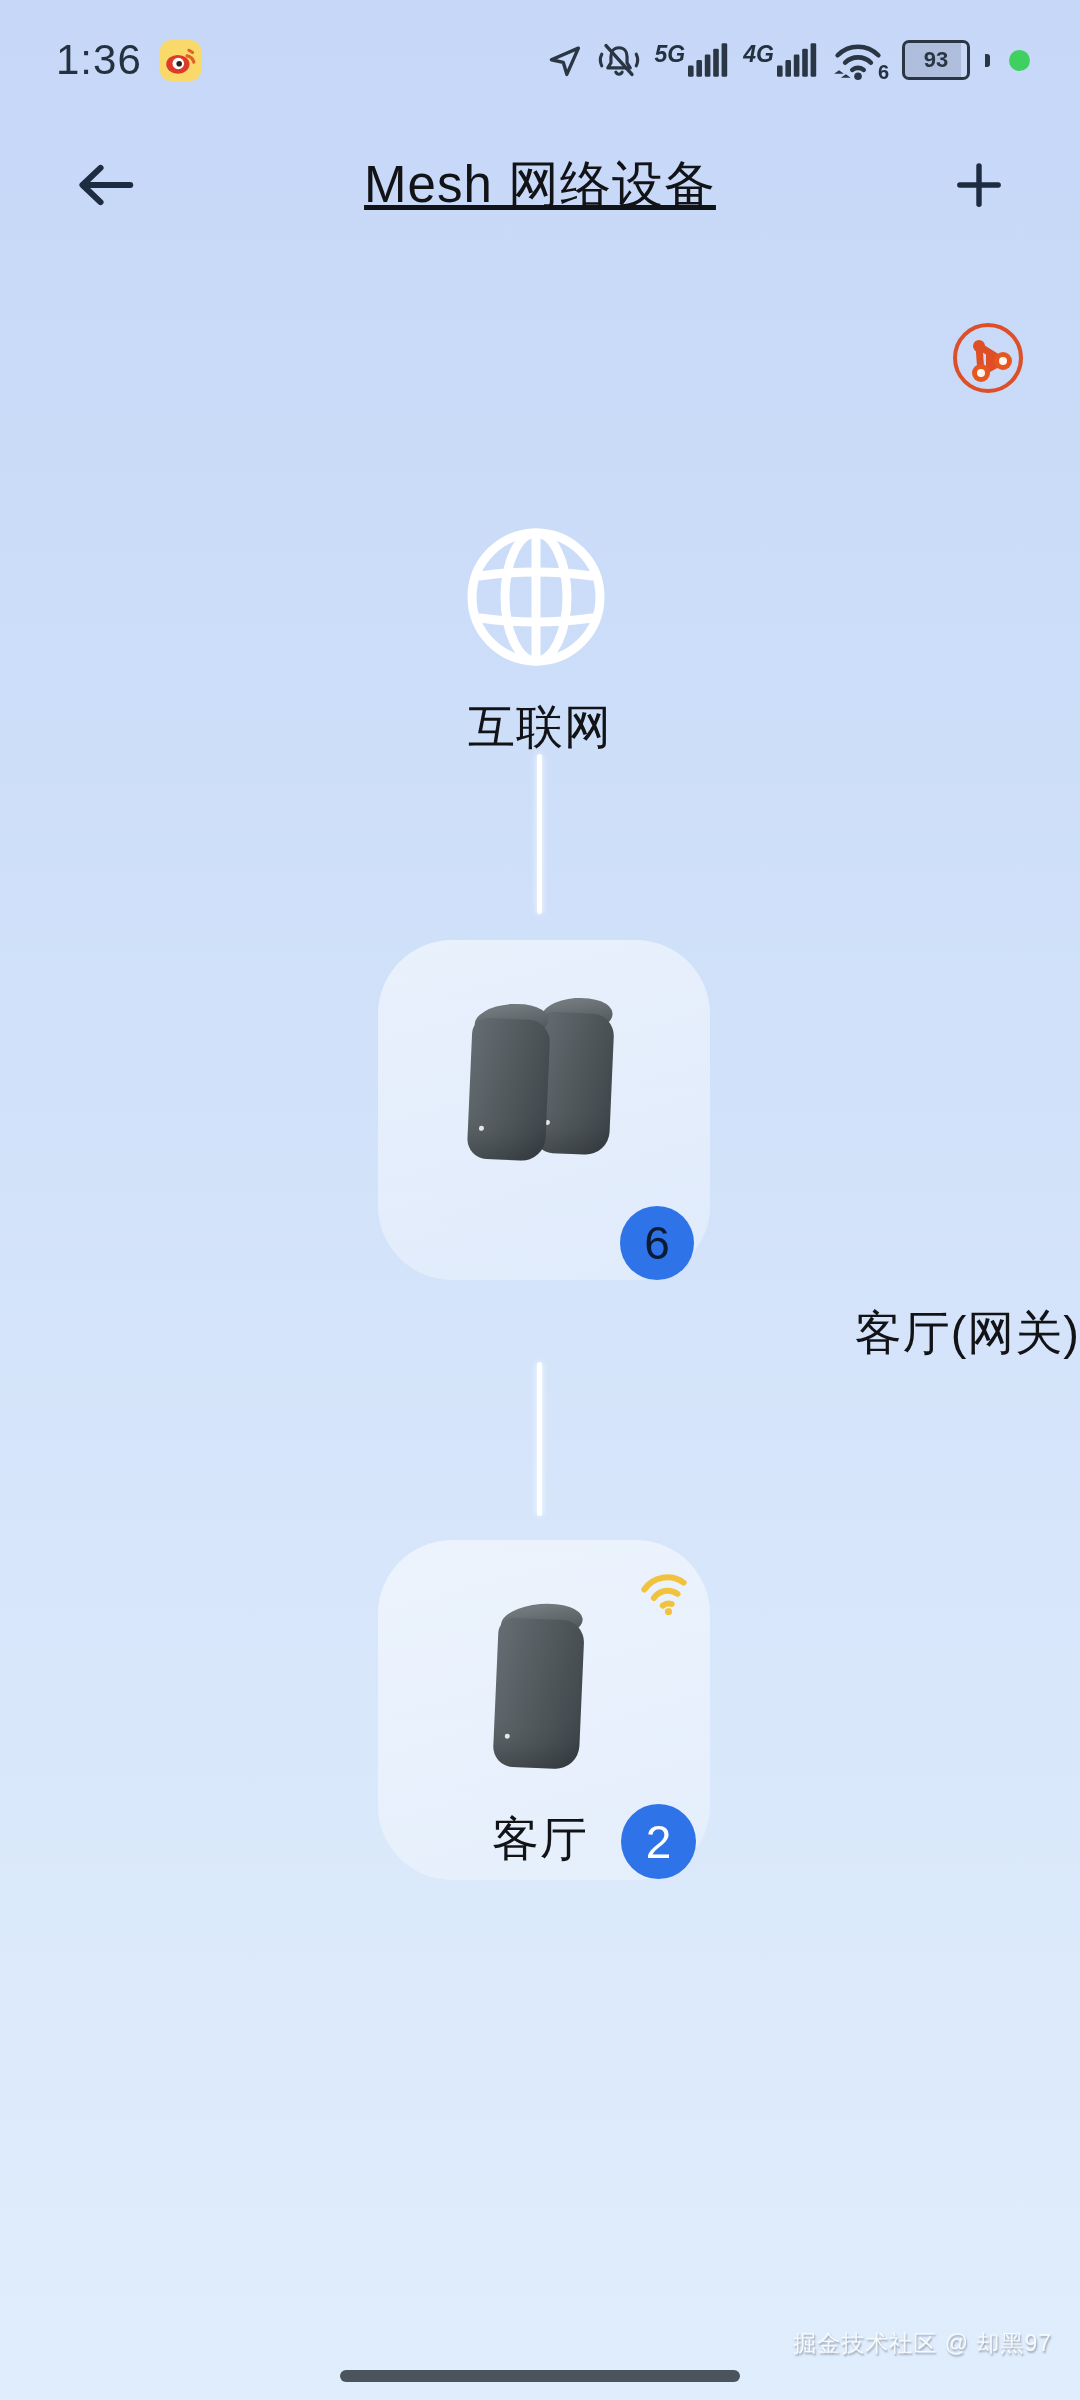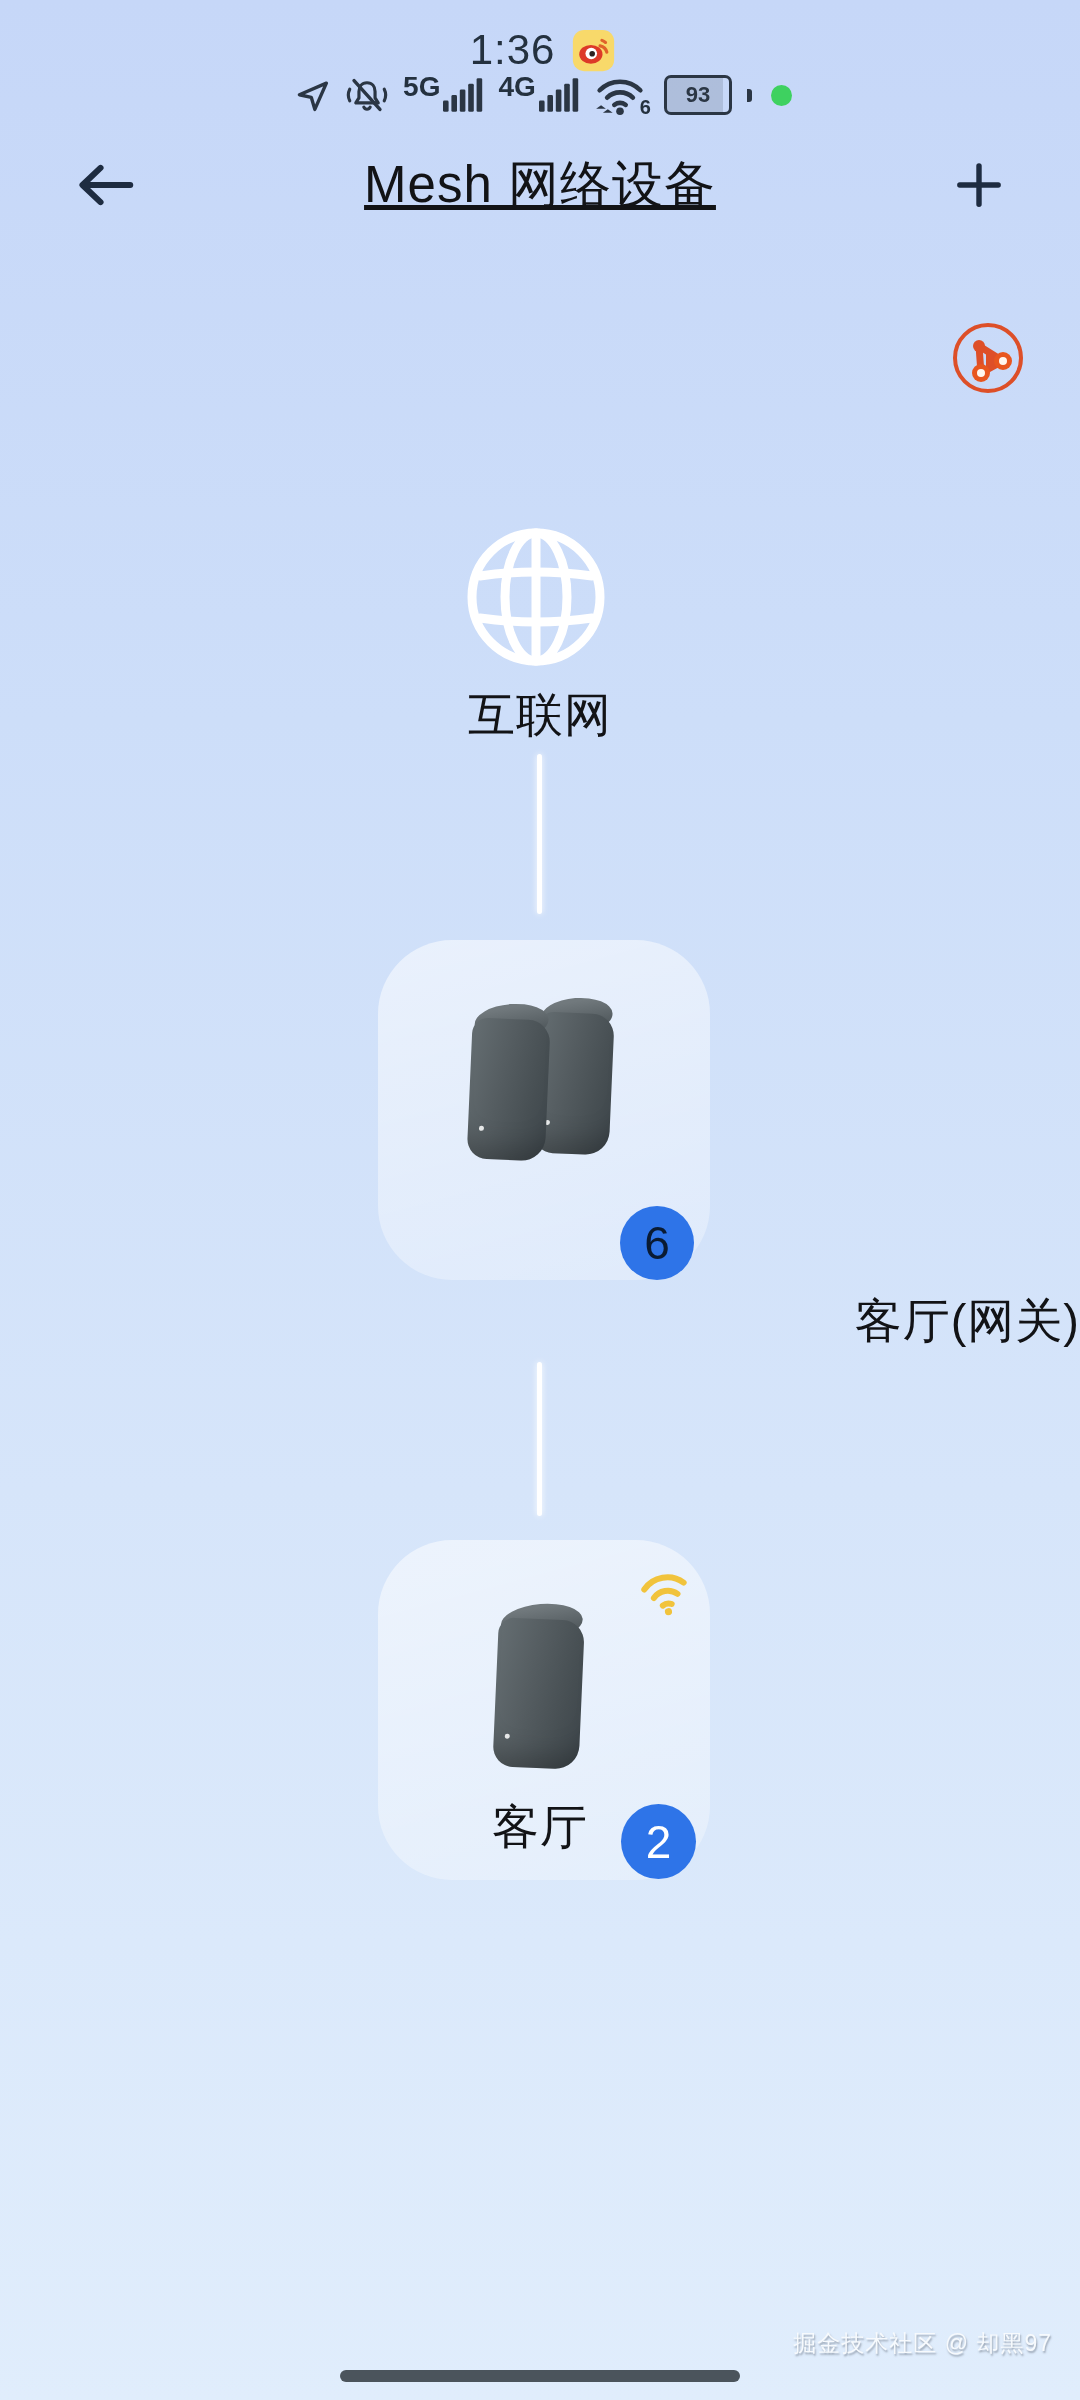--- a/index.html
+++ b/index.html
@@ -4,47 +4,47 @@
 <style>
   html,body{margin:0;padding:0;background:#000;}
   .screen{
     position:relative;width:1080px;height:2400px;overflow:hidden;
     font-family:"Liberation Sans","DejaVu Sans",sans-serif;
     background:linear-gradient(180deg,#c6d7f8 0%,#cddef9 30%,#d6e5fa 62%,#e0edfc 100%);
   }
   
   .statusbar{position:absolute;top:26px;left:0;right:0;height:68px;
     display:flex;align-items:center;justify-content:space-between;
-    padding:0 50px 0 56px;color:#24313f;flex-direction:column;}
+    padding:0 50px 0 56px;color:#24313f;}
   .sb-left{display:flex;align-items:center;gap:16px;}
   .sb-time{font-size:42px;font-weight:500;letter-spacing:1px;color:#24313f;}
   .sb-right{display:flex;align-items:center;gap:13px;}
   .net{display:flex;align-items:flex-end;gap:3px;}
-  .net .g{font-size:28px;font-weight:600;transform:translateY(-9px);}
+  .net .g{font-size:23px;font-weight:600;transform:translateY(-9px);font-style:italic;}
   .wifi-wrap{display:flex;align-items:flex-end;}
   .wifi6{font-size:20px;font-weight:600;margin-left:-6px;transform:translateY(3px);}
   .battery{position:relative;width:62px;height:34px;border:3px solid #2b3644;
     border-radius:7px;display:flex;align-items:center;justify-content:center;overflow:hidden;}
   .battery .fill{position:absolute;left:0;top:0;bottom:0;width:90%;background:rgba(43,54,68,0.16);}
   .battery .pct{position:relative;font-size:22px;font-weight:600;color:#2b3644;}
   .bat-nub{width:5px;height:13px;background:#2b3644;border-radius:0 3px 3px 0;margin-left:2px;}
   .green-dot{width:21px;height:21px;border-radius:50%;background:#3ed160;margin-left:6px;}
   .weibo{width:45px;height:45px;}
   
   .header{position:absolute;top:142px;left:0;right:0;height:86px;
     display:flex;align-items:center;justify-content:space-between;padding:0 66px 0 70px;}
   .h-title{position:absolute;left:0;right:0;text-align:center;font-size:51px;
     font-weight:500;color:#121316;letter-spacing:1px;text-decoration:underline;}
   .icon-btn{width:70px;height:70px;display:flex;align-items:center;justify-content:center;background:none;border:none;padding:0;}
   
   .topo-btn{position:absolute;left:950px;top:320px;width:76px;height:76px;background:none;border:none;padding:0;}
   
   .globe{position:absolute;left:463px;top:524px;}
   .node-label{position:absolute;left:0;width:100%;text-align:center;
-    font-size:47px;font-weight:500;color:#121316;letter-spacing:1px;}
+    font-size:47px;font-weight:500;color:#121316;letter-spacing:1px;margin-top:12px;}
   .lbl-internet{top:684px;}
   .lbl-node1{top:1290px;text-align:right;}
   .lbl-node2{top:1796px;}
   .vline{position:absolute;left:537px;width:5px;background:#ffffff;border-radius:3px;
     box-shadow:0 0 6px rgba(255,255,255,0.9);}
   .vline1{top:754px;height:160px;}
   .vline2{top:1362px;height:154px;}
   .card{position:absolute;left:378px;width:332px;height:340px;border-radius:74px;
     background:linear-gradient(165deg,rgba(255,255,255,0.55),rgba(255,255,255,0.28));}
   .card1{top:940px;}

